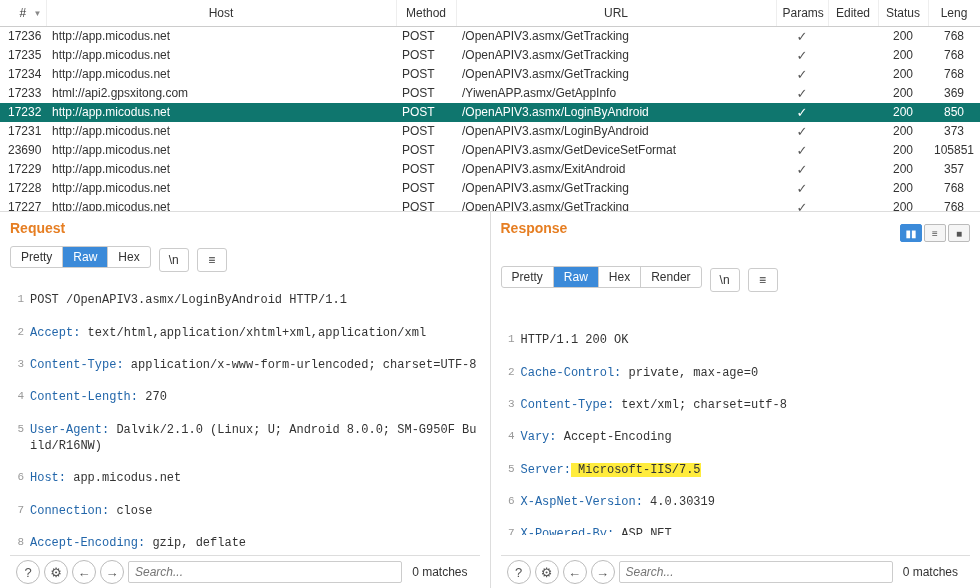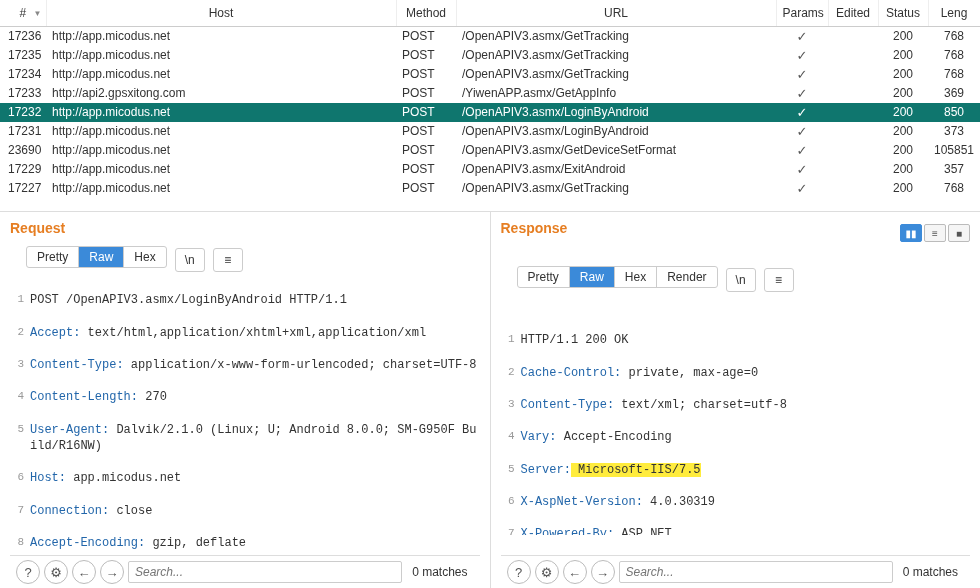--- a/index.html
+++ b/index.html
@@ -22,21 +22,21 @@
 .col-status { width: 50px; }
 .col-leng { width: 52px; }
 .table th.col-host, .table th.col-url { text-align: center !important; }
 .table td.num { text-align: left; padding-left: 8px; }
 .table td.host { text-align: left; }
 .table td.url { text-align: left; }
 .table td.status, .table td.leng, .table td.edited { text-align: center; }
 .panel { flex: 1; display: flex; flex-direction: column; border-right: 1px solid #ddd; padding: 8px 10px 0 10px; min-width: 0; }
 .panel:last-child { border-right: none; gap: 20px; }
 .ptitle { color: #e67e22; font-weight: 600; font-size: 14px; margin-bottom: 10px; }
-.tabs { display: flex; align-items: center; gap: 0; margin-bottom: 6px; border: 1px solid #ccc; border-radius: 3px; width: fit-content; margin-left: 16px; }
+.tabs { display: flex; align-items: center; gap: 0; margin-bottom: 6px; border: 1px solid #ccc; border-radius: 3px; width: fit-content; }
 .tabs .tab { padding: 3px 10px; font-size: 12px; cursor: pointer; border-right: 1px solid #ccc; }
 .tabs .tab:last-child { border-right: none; }
 .tabs .tab.active { background: #3b8ad9; color: #fff; }
 .tabs-extra { margin-left: 8px; padding: 4px 8px; border: 1px solid #ccc; border-radius: 3px; cursor: pointer; font-size: 12px; width: 30px; text-align: center; }
 .tabs-row { display: flex; align-items: center; }
 .vbar { display: flex; gap: 2px; margin-left: auto; }
 .vbtn { width: 22px; height: 18px; border: 1px solid #bbb; background: #f5f5f5; border-radius: 2px; display: flex; align-items: center; justify-content: center; font-size: 10px; color: #555; cursor: pointer; }
 .vbtn.active { background: #3b8ad9; color: #fff; border-color: #3b8ad9; }
 .code { flex: 1; overflow: auto; font-family: "Consolas", "Courier New", monospace; font-size: 12px; line-height: 1.35; white-space: pre; padding-top: 2px; }
 .code .line { display: flex; }
@@ -95,21 +95,21 @@
           <td class="host">http://app.micodus.net</td>
           <td>POST</td>
           <td class="url">/OpenAPIV3.asmx/GetTracking</td>
           <td class="params">✓</td>
           <td class="edited"></td>
           <td class="status">200</td>
           <td class="leng">768</td>
         </tr>
         <tr>
           <td class="num">17233</td>
-          <td class="host">http://api2.gpsxitong.com</td>
+          <td class="host">html://api2.gpsxitong.com</td>
           <td>POST</td>
           <td class="url">/YiwenAPP.asmx/GetAppInfo</td>
           <td class="params">✓</td>
           <td class="edited"></td>
           <td class="status">200</td>
           <td class="leng">369</td>
         </tr>
         <tr class="sel">
           <td class="num">17232</td>
           <td class="host">http://app.micodus.net</td>
@@ -142,20 +142,30 @@
         </tr>
         <tr>
           <td class="num">17229</td>
           <td class="host">http://app.micodus.net</td>
           <td>POST</td>
           <td class="url">/OpenAPIV3.asmx/ExitAndroid</td>
           <td class="params">✓</td>
           <td class="edited"></td>
           <td class="status">200</td>
           <td class="leng">357</td>
+        </tr>
+        <tr>
+          <td class="num">17228</td>
+          <td class="host">http://app.micodus.net</td>
+          <td>POST</td>
+          <td class="url">/OpenAPIV3.asmx/GetTracking</td>
+          <td class="params">✓</td>
+          <td class="edited"></td>
+          <td class="status">200</td>
+          <td class="leng">768</td>
         </tr>
         <tr>
           <td class="num">17227</td>
           <td class="host">http://app.micodus.net</td>
           <td>POST</td>
           <td class="url">/OpenAPIV3.asmx/GetTracking</td>
           <td class="params">✓</td>
           <td class="edited"></td>
           <td class="status">200</td>
           <td class="leng">768</td>

